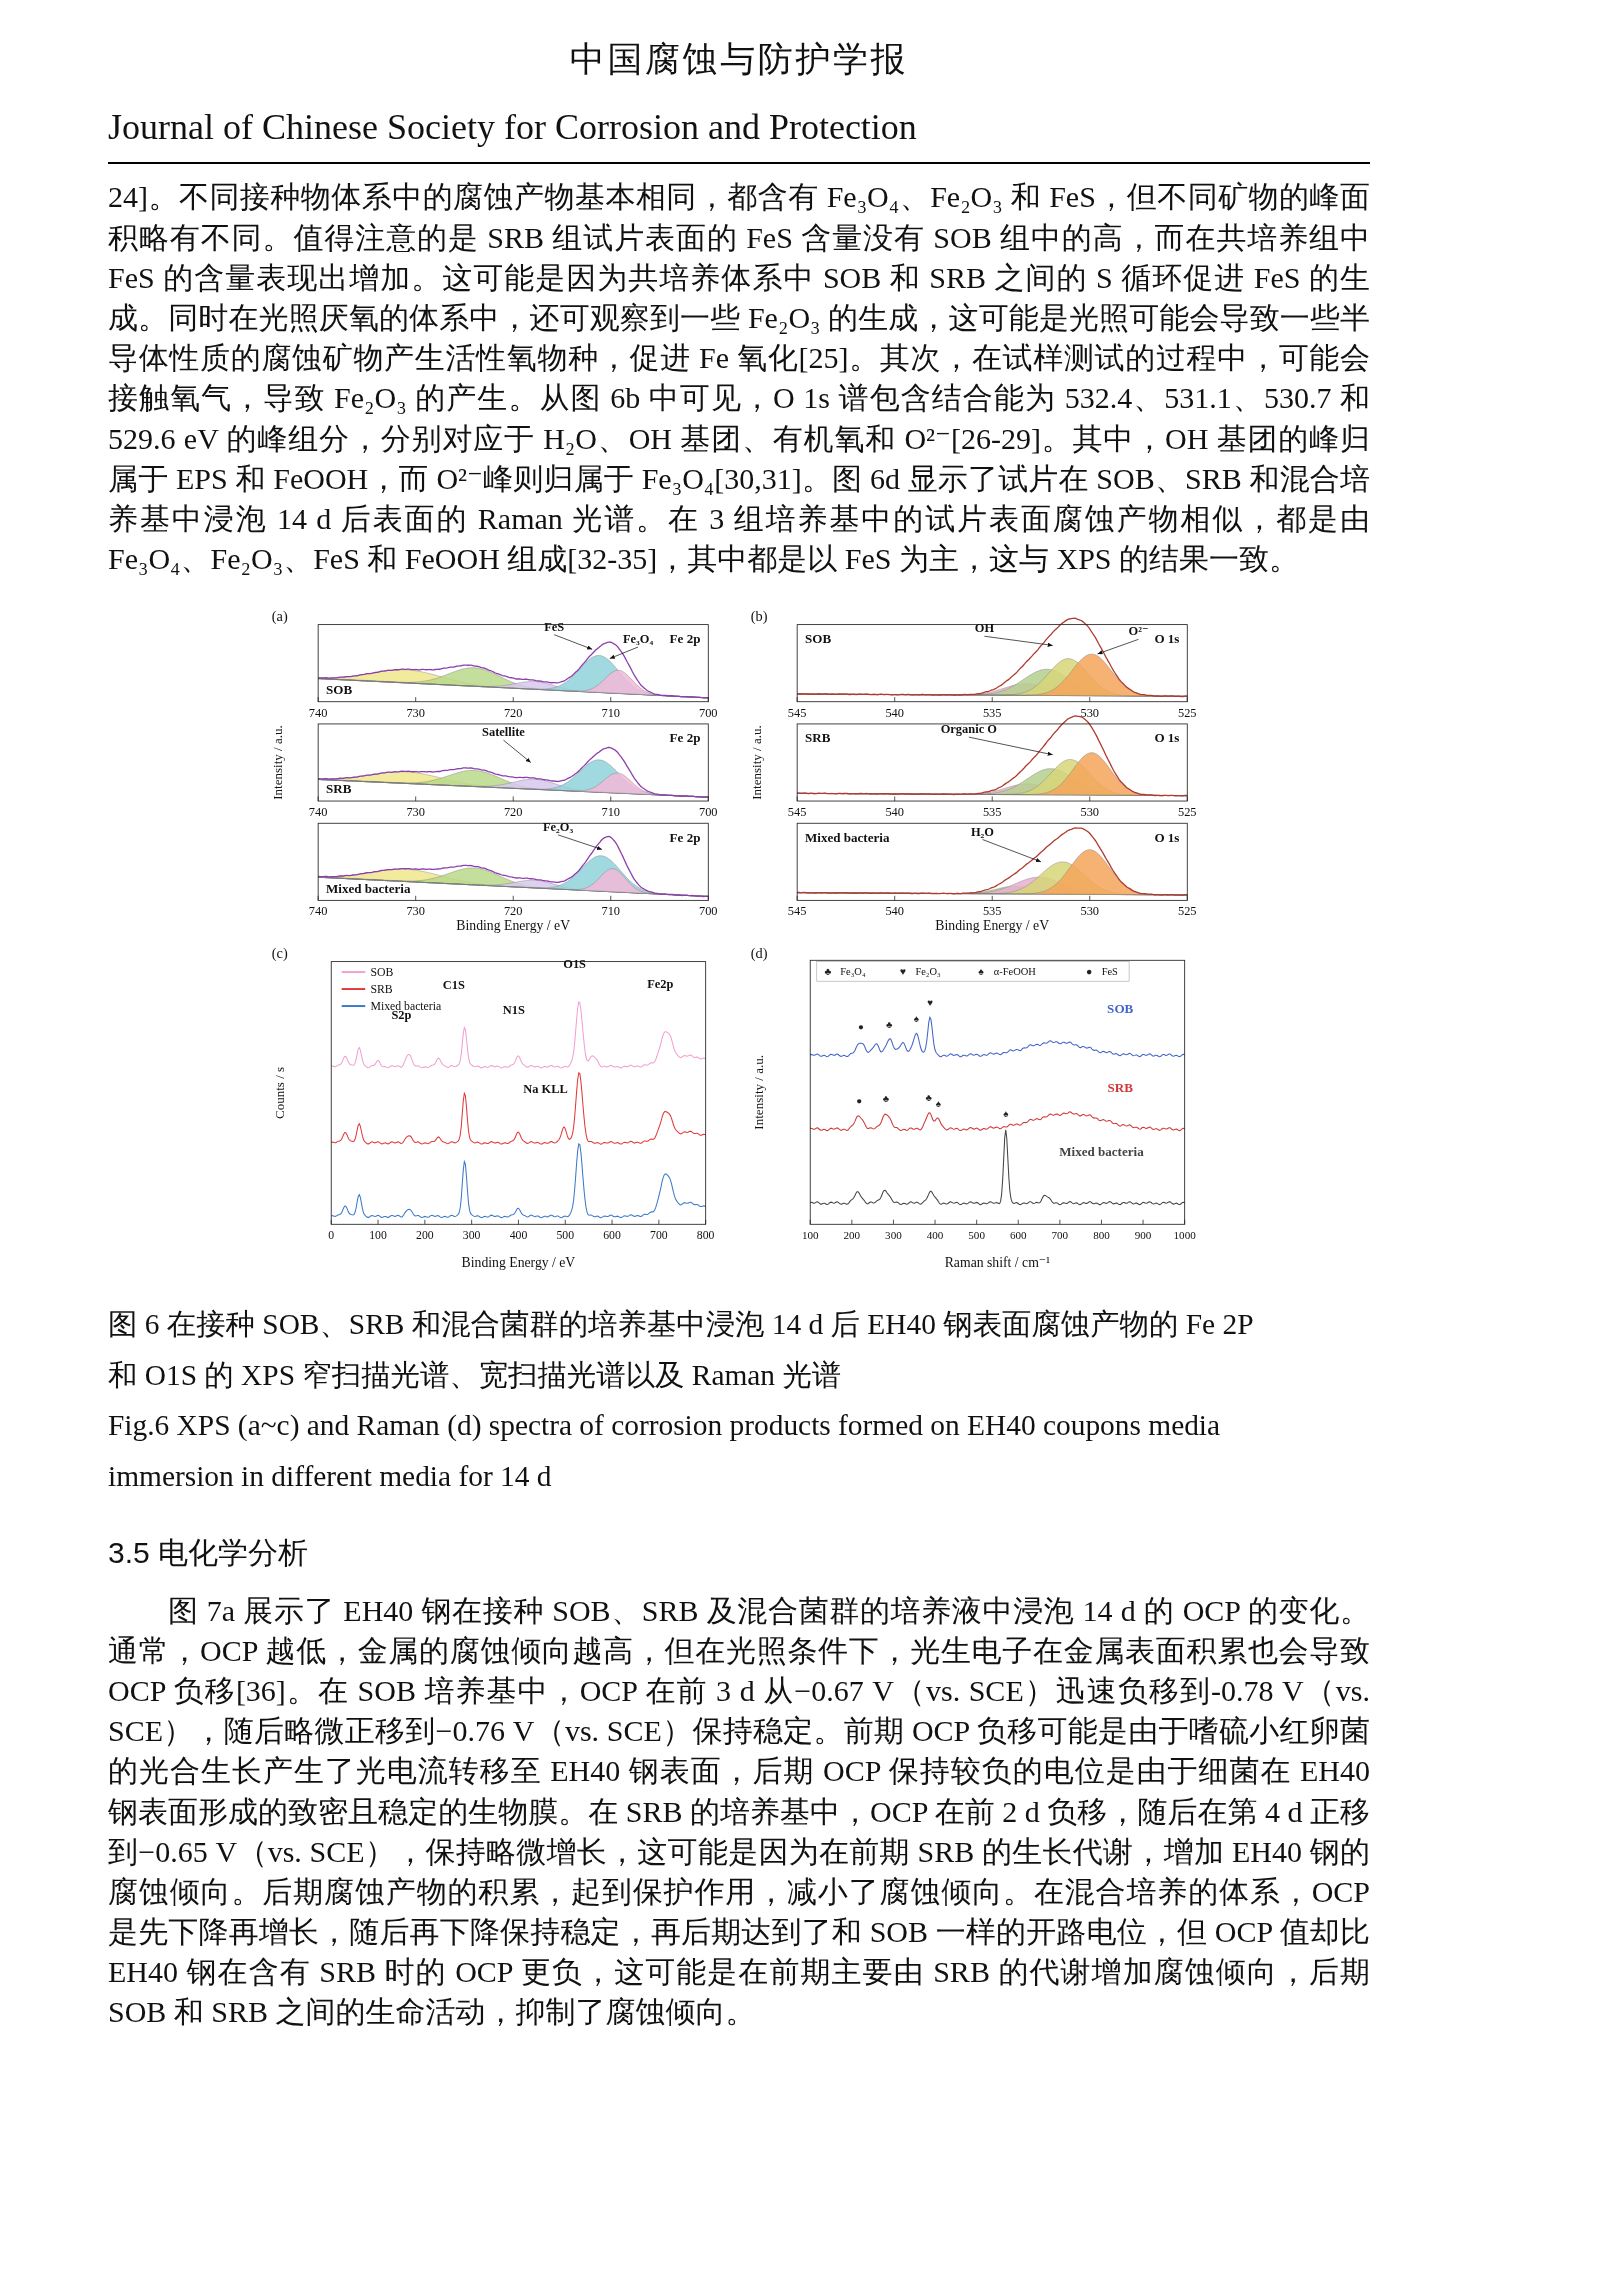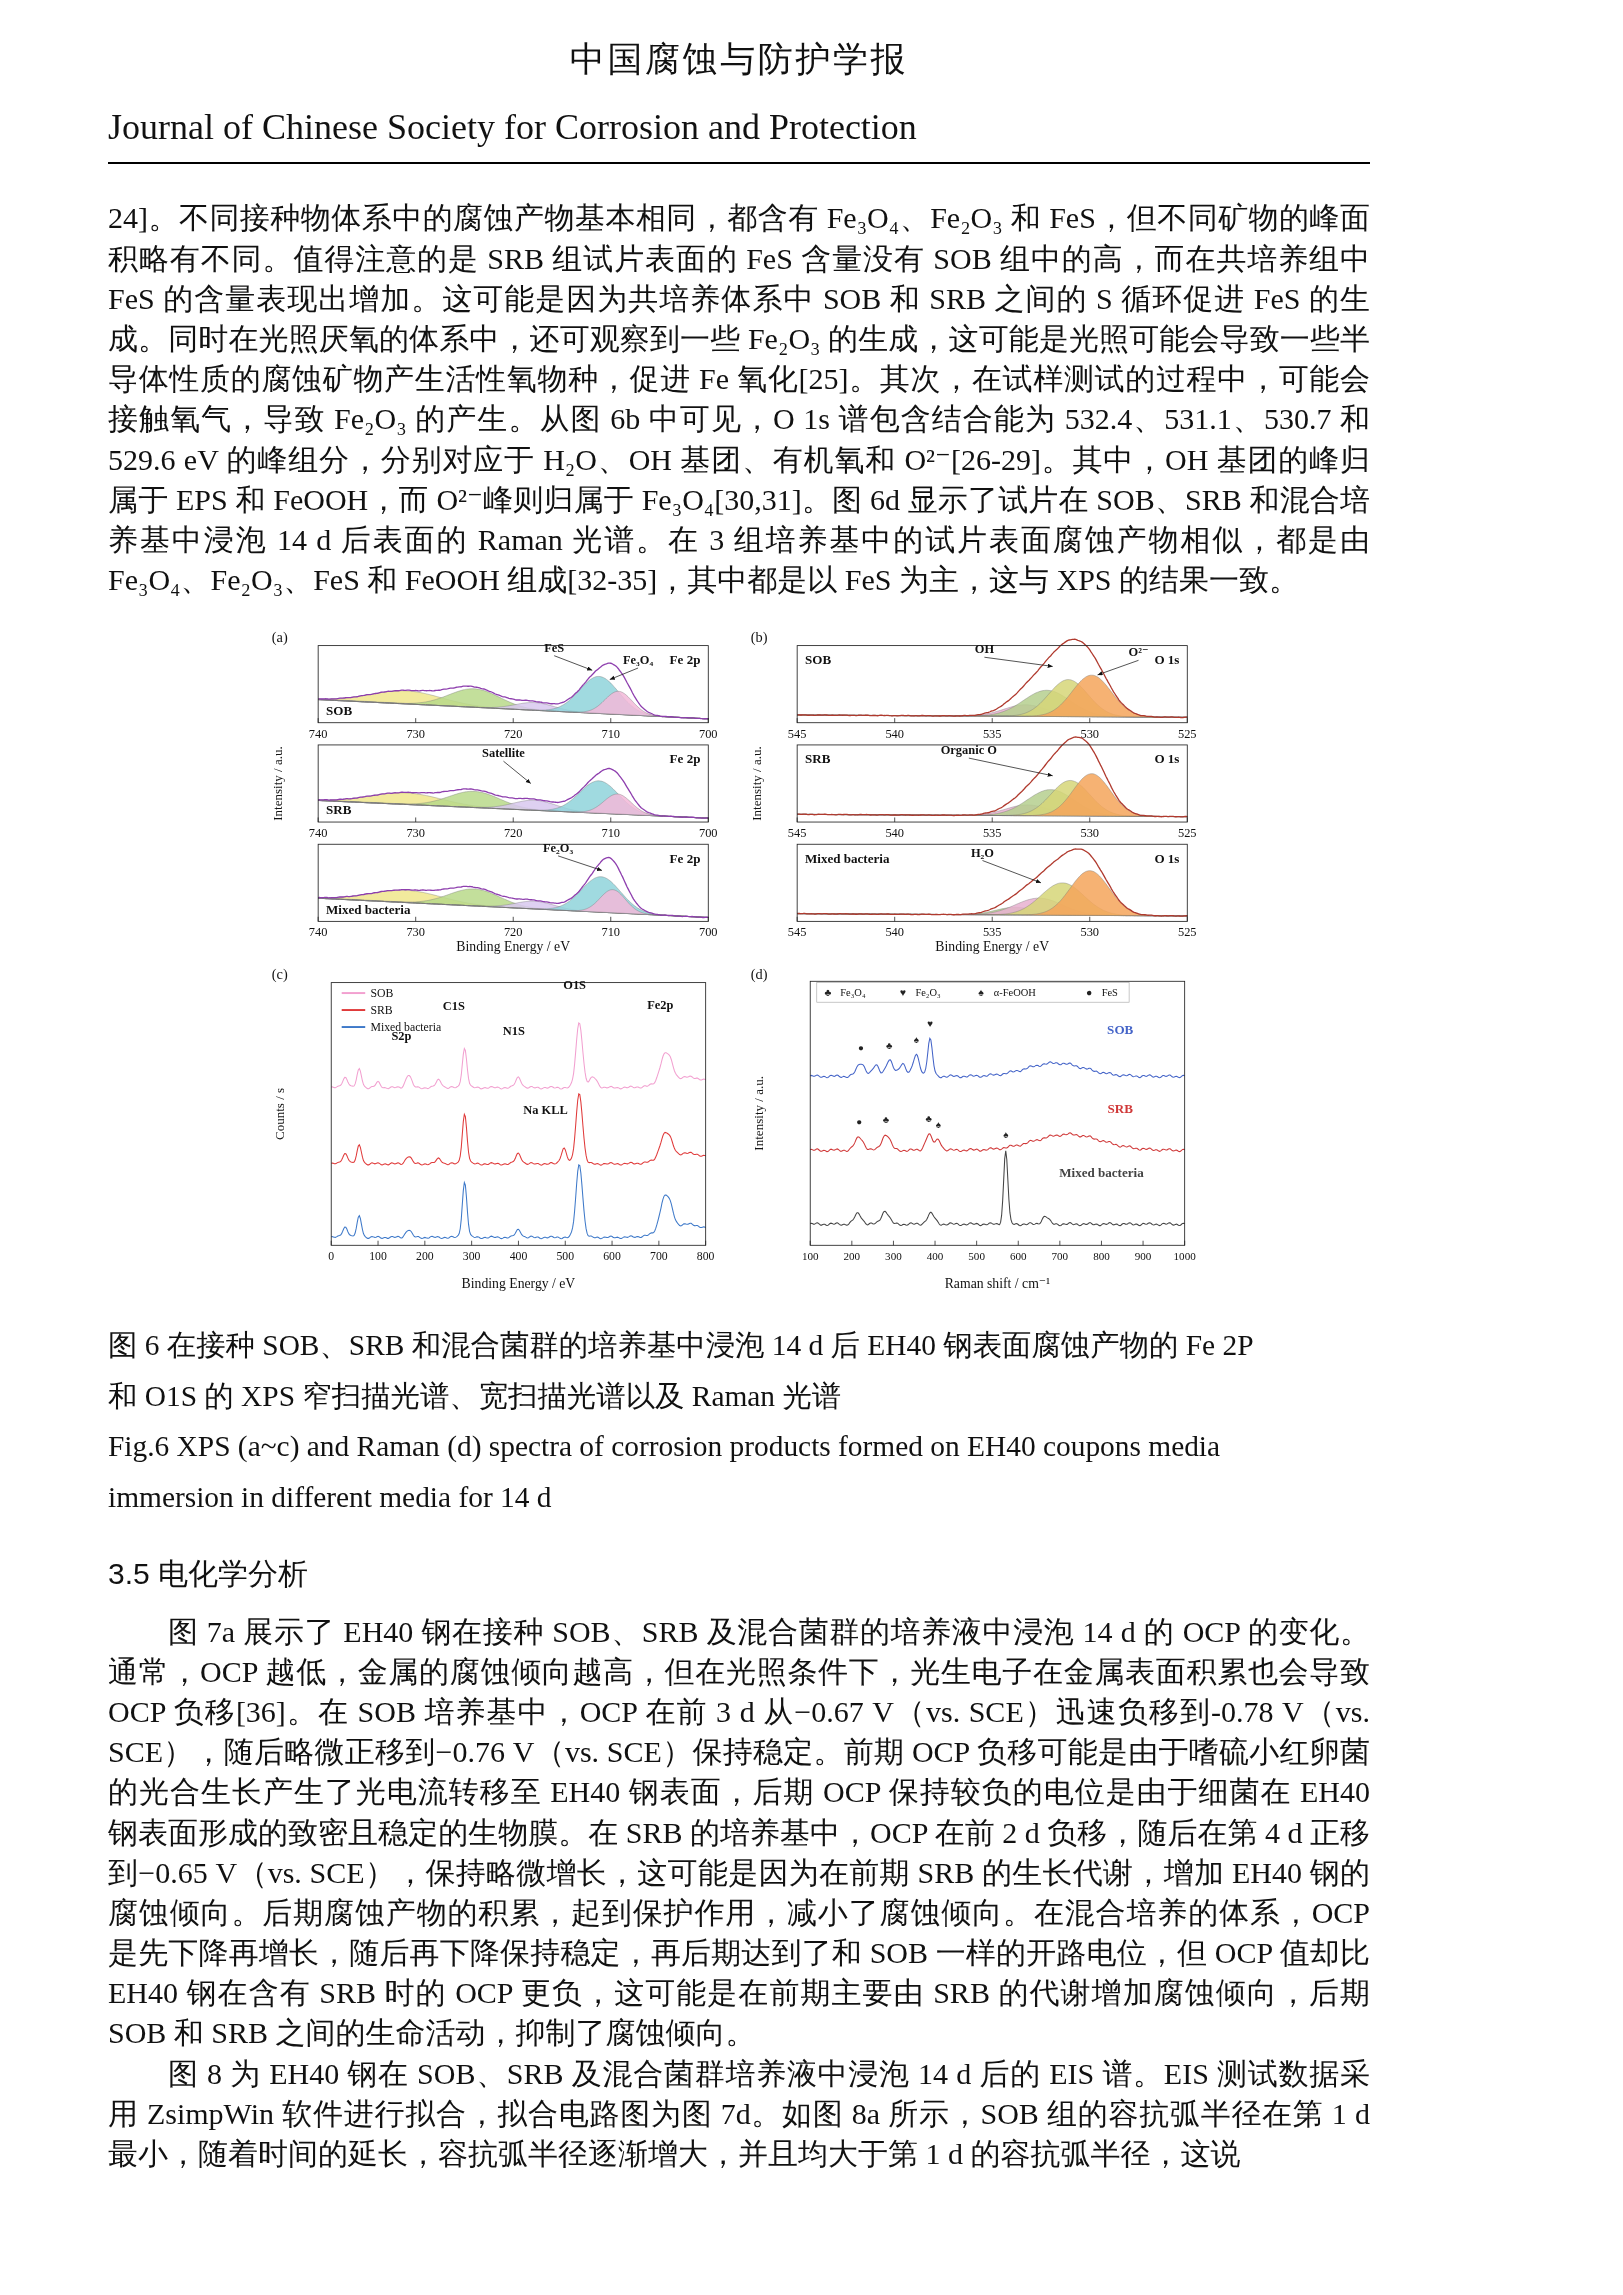--- a/index.html
+++ b/index.html
@@ -4,21 +4,21 @@
 <style>
   *{box-sizing:border-box;margin:0;padding:0}
   html,body{background:#ffffff;}
   .page{width:1478px;height:2295px;background:#fff;position:relative;overflow:hidden;
         font-family:"Liberation Serif","DejaVu Serif",serif;color:#111;}
   .content{padding:36px 108px 0 108px;}
   .jt{text-align:center;font-size:35px;letter-spacing:2.6px;}
   .je{text-align:left;font-size:36px;margin-top:23px;}
   .rule{border-bottom:2.6px solid #000;margin-top:14.4px;}
   p.body{font-size:30px;line-height:1.34;text-align:justify;}
-  .p1{margin-top:34px;}
+  .p1{margin-top:13px;}
   .indent{text-indent:2em;}
   .figure-grid{display:grid;grid-template-columns:461px 461px;column-gap:18.3px;row-gap:6.5px;
                justify-content:center;margin-top:26px;}
   .panel{width:461px;height:330px;}
   .caption{text-align:left;font-size:29.4px;line-height:1.72;margin-top:27.5px;}
   .sec{font-size:30px;font-weight:normal;margin-top:31px;margin-bottom:17px;
        font-family:"Liberation Sans","DejaVu Sans",sans-serif;}
 </style>
 </head>
 <body>
@@ -275,16 +275,15 @@
     <div class="caption">
       <div>图 6  在接种 SOB、SRB 和混合菌群的培养基中浸泡 14 d 后 EH40 钢表面腐蚀产物的 Fe 2P</div>
       <div>和 O1S 的 XPS 窄扫描光谱、宽扫描光谱以及 Raman 光谱</div>
       <div>Fig.6 XPS (a~c) and Raman (d) spectra of corrosion products formed on EH40 coupons media</div>
       <div>immersion in different media for 14 d</div>
     </div>
 
     <h3 class="sec">3.5 电化学分析</h3>
 
     <p class="body indent">图 7a 展示了 EH40 钢在接种 SOB、SRB 及混合菌群的培养液中浸泡 14 d 的 OCP 的变化。通常，OCP 越低，金属的腐蚀倾向越高，但在光照条件下，光生电子在金属表面积累也会导致 OCP 负移[36]。在 SOB 培养基中，OCP 在前 3 d 从−0.67 V（vs. SCE）迅速负移到-0.78 V（vs. SCE），随后略微正移到−0.76 V（vs. SCE）保持稳定。前期 OCP 负移可能是由于嗜硫小红卵菌的光合生长产生了光电流转移至 EH40 钢表面，后期 OCP 保持较负的电位是由于细菌在 EH40 钢表面形成的致密且稳定的生物膜。在 SRB 的培养基中，OCP 在前 2 d 负移，随后在第 4 d 正移到−0.65 V（vs. SCE），保持略微增长，这可能是因为在前期 SRB 的生长代谢，增加 EH40 钢的腐蚀倾向。后期腐蚀产物的积累，起到保护作用，减小了腐蚀倾向。在混合培养的体系，OCP 是先下降再增长，随后再下降保持稳定，再后期达到了和 SOB 一样的开路电位，但 OCP 值却比 EH40 钢在含有 SRB 时的 OCP 更负，这可能是在前期主要由 SRB 的代谢增加腐蚀倾向，后期 SOB 和 SRB 之间的生命活动，抑制了腐蚀倾向。</p>
-    <p class="body indent">图 8 为 EH40 钢在 SOB、SRB 及混合菌群培养液中浸泡 14 d 后的 EIS 谱。EIS 测试数据采用 ZsimpWin 软件进行拟合，拟合电路图为图 7d。如图 8a 所示，SOB 组的容抗弧半径在第 1 d 最小，随着时间的延长，容抗弧半径逐渐增大，并且均大于第 1 d 的容抗弧半径，这说</p>
   </div>
 </div>
 
 
 </body></html>

